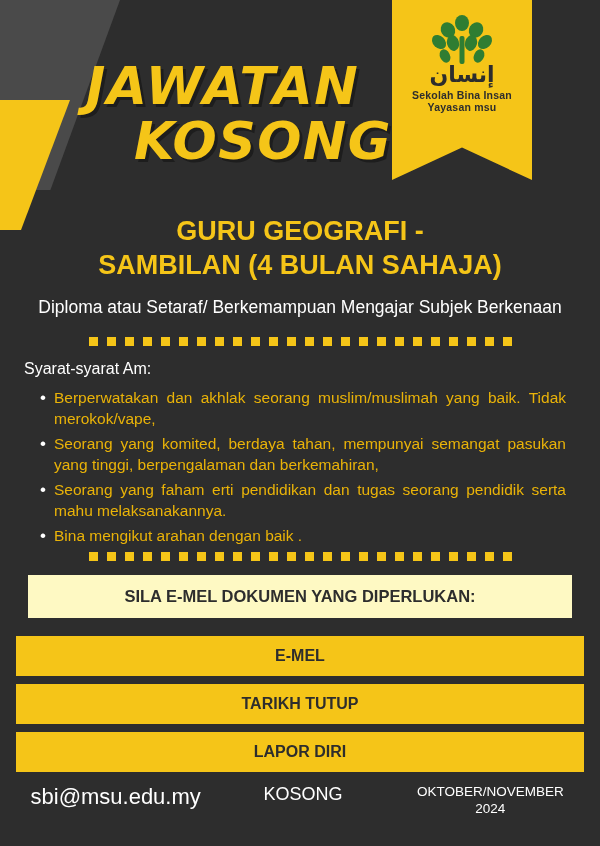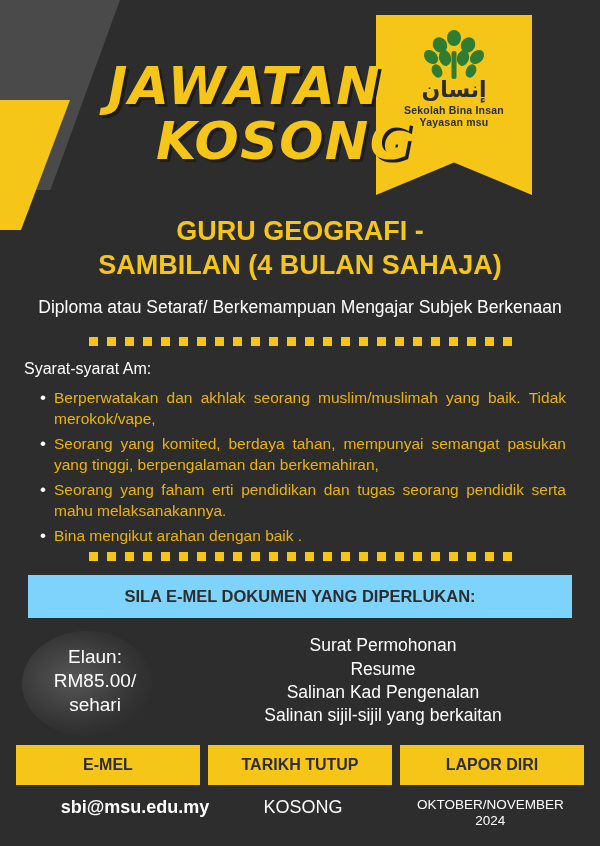--- a/index.html
+++ b/index.html
@@ -28,22 +28,22 @@
     position: absolute;
     left: 0; top: 100px;
     width: 70px; height: 130px;
     background: #f5c518;
     clip-path: polygon(0 0, 100% 0, 30% 100%, 0 100%);
     z-index: 2;
   }
   
   .ribbon {
     position: absolute;
-    right: 68px; top: 15px;
-    width: 156px; height: 180px;
+    right: 68px; top: 0;
+    width: 140px; height: 180px;
     background: #f5c518;
     clip-path: polygon(0 0, 100% 0, 100% 100%, 50% 82%, 0 100%);
     z-index: 3;
     display: flex;
     flex-direction: column;
     align-items: center;
     padding-top: 14px;
   }
   .logo-tree { width: 74px; height: 52px; }
   .logo-arabic {
@@ -67,21 +67,21 @@
     color: #2d2d2d;
     font-weight: 700;
     letter-spacing: .2px;
   }
   .logo-line2 .msu { font-weight: 800; }
 
   .title-wrap {
     position: relative;
     z-index: 4;
     padding-top: 62px;
-    padding-left: 108px;
+    padding-left: 86px;
   }
   .title-1, .title-2 {
     font-family: "DejaVu Sans", sans-serif;
     font-weight: bold;
     color: #f5c518;
     font-size: 52px;
     line-height: 0.95;
     letter-spacing: 1.5px;
     font-style: italic;
     text-shadow: 3px 3px 0 #1d1d1d;
@@ -146,21 +146,21 @@
   }
   ul.req li::before {
     content: "•";
     position: absolute;
     left: 0; top: -1px;
     color: #ffffff;
     font-size: 17px;
   }
   .email-banner {
     margin: 14px 28px 4px 28px;
-    background: #7dd3fc;
+    background: #fef9c3;
     color: #2d2d2d;
     font-weight: bold;
     font-size: 16.5px;
     text-align: center;
     padding: 12px 6px;
     position: relative;
     z-index: 4;
   }
   .mid-row {
     display: flex;
@@ -193,20 +193,21 @@
     font-size: 17.5px;
     line-height: 1.32;
     padding-right: 14px;
   }
   .btn-row {
     display: flex;
     gap: 8px;
     margin: 18px 16px 0 16px;
     position: relative;
     z-index: 4;
+    flex-direction: column;
   }
   .btn {
     flex: 1;
     background: #f5c518;
     color: #2d2d2d;
     font-weight: bold;
     font-size: 16px;
     text-align: center;
     padding: 11px 4px;
   }
@@ -218,21 +219,21 @@
     align-items: flex-start;
   }
   .foot-cell {
     flex: 1;
     text-align: center;
     color: #ffffff;
     font-size: 18px;
     line-height: 1.2;
   }
   .foot-cell.small { font-size: 13.5px; }
-  .foot-cell.left { text-align: right; padding-left: 6px; font-size: 18px; font-weight: bold; }
+  .foot-cell.left { text-align: center; padding-left: 6px; font-size: 22px; }
 </style>
 </head>
 <body>
 
 <div class="poster">
 
   <div class="grey-shape"></div>
   <div class="yellow-shape"></div>
 
   <div class="ribbon">
@@ -327,34 +328,20 @@
       <span></span>
       <span></span>
       <span></span>
       <span></span>
       <span></span>
       <span></span>
   </div>
 
   <div class="email-banner">SILA E-MEL DOKUMEN YANG DIPERLUKAN:</div>
 
-  <div class="mid-row">
-    <div class="elaun">
-      <div class="smoke"></div>
-      <div>Elaun:</div>
-      <div>RM85.00/</div>
-      <div>sehari</div>
-    </div>
-    <div class="docs">
-      <div>Surat Permohonan</div>
-      <div>Resume</div>
-      <div>Salinan Kad Pengenalan</div>
-      <div>Salinan sijil-sijil yang berkaitan</div>
-    </div>
-  </div>
 
   <div class="btn-row">
     <div class="btn">E-MEL</div>
     <div class="btn">TARIKH TUTUP</div>
     <div class="btn">LAPOR DIRI</div>
   </div>
 
   <div class="foot-row">
     <div class="foot-cell left">sbi@msu.edu.my</div>
     <div class="foot-cell">KOSONG</div>

